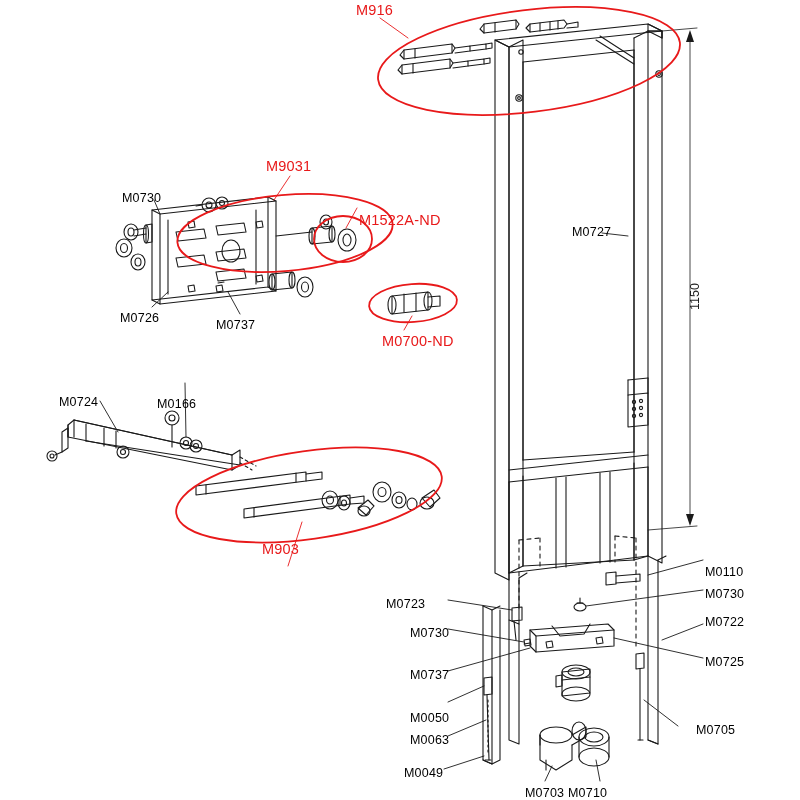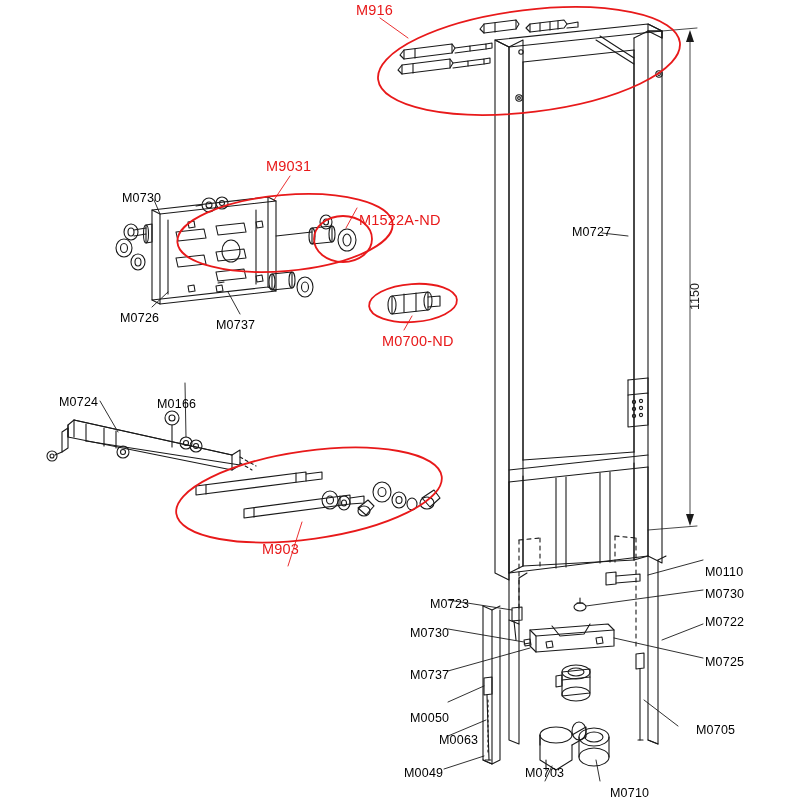--- a/index.html
+++ b/index.html
@@ -365,25 +365,25 @@
 <div class="lbl" style="left:122px; top:191px;">M0730</div>
 <div class="lbl" style="left:120px; top:311px;">M0726</div>
 <div class="lbl" style="left:216px; top:318px;">M0737</div>
 <div class="lbl" style="left:572px; top:225px;">M0727</div>
 <div class="lbl" style="left:157px; top:397px;">M0166</div>
 <div class="lbl" style="left:59px;  top:395px;">M0724</div>
 <div class="lbl" style="left:705px; top:557px;margin-top:8px;">M0110</div>
 <div class="lbl" style="left:705px; top:587px;">M0730</div>
 <div class="lbl" style="left:705px; top:615px;">M0722</div>
 <div class="lbl" style="left:705px; top:655px;">M0725</div>
-<div class="lbl" style="left:430px; top:597px;">M0723</div>
+<div class="lbl" style="left:386px; top:597px;">M0723</div>
 <div class="lbl" style="left:410px; top:626px;">M0730</div>
 <div class="lbl" style="left:410px; top:668px;">M0737</div>
 <div class="lbl" style="left:410px; top:711px;">M0050</div>
-<div class="lbl" style="left:410px; top:733px;margin-left:29px;">M0063</div>
+<div class="lbl" style="left:410px; top:733px;">M0063</div>
 <div class="lbl" style="left:404px; top:766px;">M0049</div>
 <div class="lbl" style="left:696px; top:723px;">M0705</div>
-<div class="lbl" style="left:525px; top:766px;">M0703</div>
-<div class="lbl" style="left:610px; top:786px;">M0710</div>
+<div class="lbl" style="left:525px; top:786px;">M0703</div>
+<div class="lbl" style="left:568px; top:786px;">M0710</div>
 
 <div class="vert" style="left:688px; top:310px;">1150</div>
 
 </div>
 
 </body></html>

